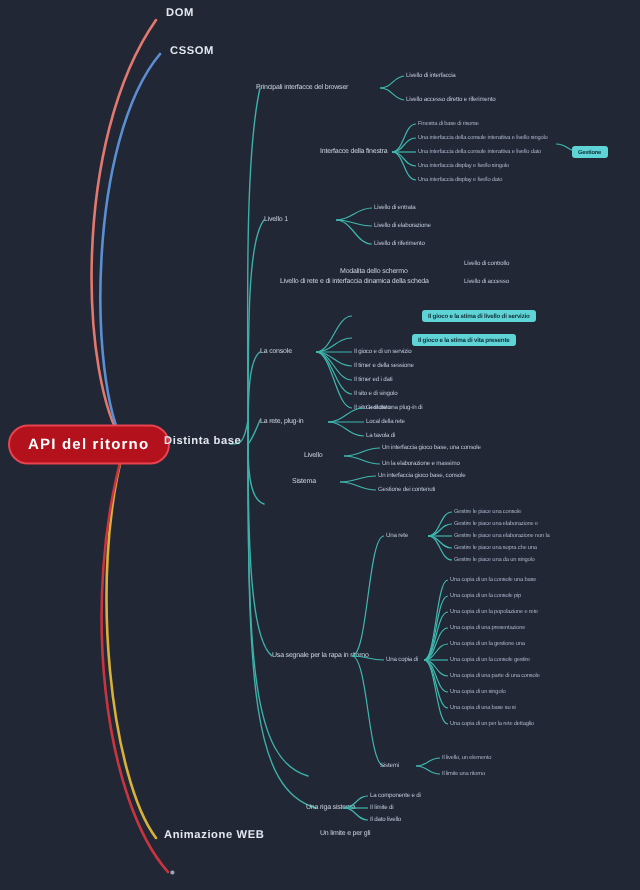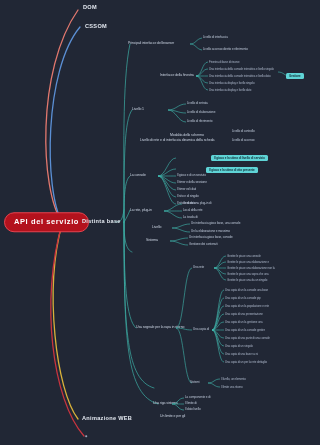--- a/index.html
+++ b/index.html
@@ -80,21 +80,21 @@
       <path d="M124,222 C124,160 124,120 132,110"></path>
       <path d="M124,222 C124,200 124,180 130,176"></path>
       <path d="M124,222 C124,222 126,220 130,210"></path>
       <path d="M124,222 C124,240 126,250 132,252"></path>
       <path d="M124,222 C124,280 126,320 136,328"></path>
       <path d="M124,222 C124,330 126,380 154,388"></path>
       <path d="M124,222 C124,340 126,395 158,404"></path>
     </g>
   </svg>
 
-  <div class="node root" style="left:4px;top:222px;">API del servizio</div>
+  <div class="node root" style="left:4px;top:222px;">API del ritorno</div>
 
   <div class="node l1" style="left:83px;top:8px;">DOM</div>
   <div class="node l1" style="left:85px;top:27px;">CSSOM</div>
   <div class="node l1" style="left:82px;top:222px;">Distinta base</div>
   <div class="node l1" style="left:82px;top:419px;">Animazione WEB</div>
   <div class="dot" style="left:86px;top:436px;"></div>
 
   <div class="node l2" style="left:128px;top:44px;">Principali interfacce del browser</div>
   <svg class="links" viewBox="0 0 310 445">
     <g fill="none" stroke="#3fb8ae" stroke-width="0.6">

